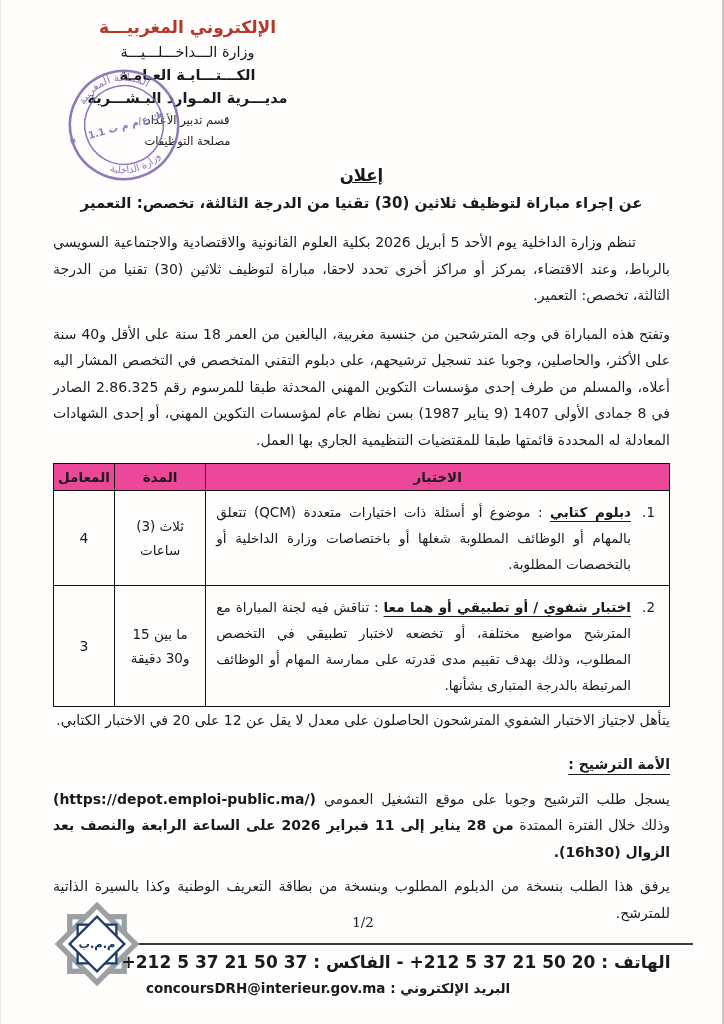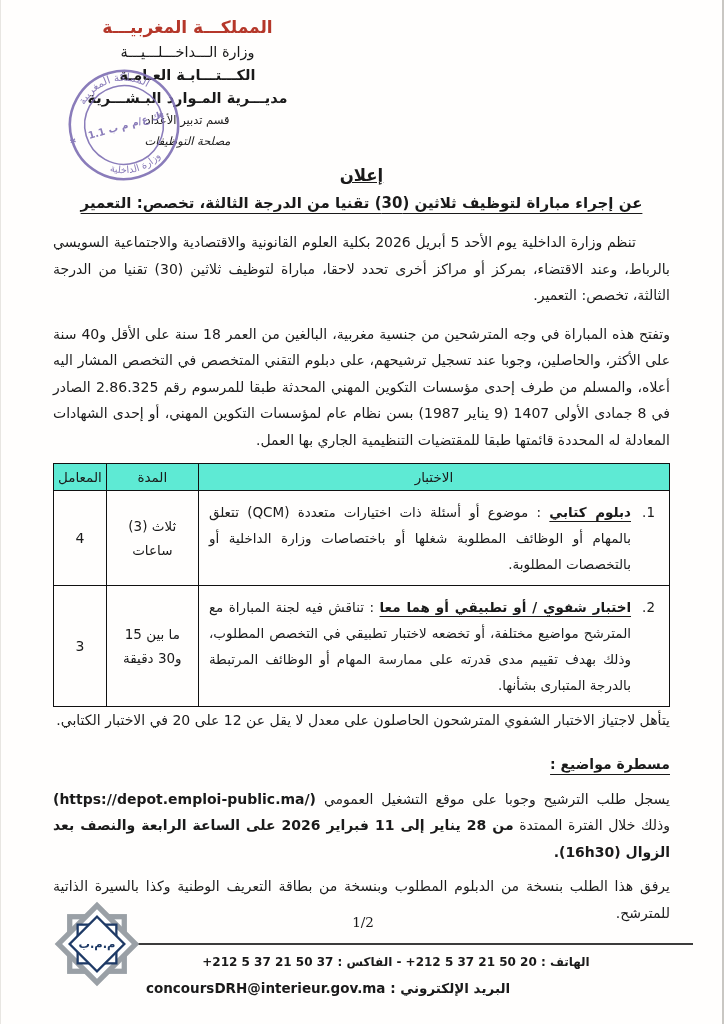--- a/index.html
+++ b/index.html
@@ -16,56 +16,56 @@
     color:#1a1a1a;
     overflow:hidden;
   }
   
   .header-block{width:285px;margin-left:-8px;margin-right:auto;direction:rtl;text-align:center;}
   .h-kingdom{color:#b5372a;font-weight:bold;font-size:17px;line-height:26px;}
   .h-ministry{font-size:14.5px;line-height:24px;}
   .h-secretariat{font-weight:bold;font-size:14.5px;line-height:23px;}
   .h-directorate{font-weight:bold;font-size:14.5px;line-height:23px;}
   .h-division{font-size:11.5px;line-height:21px;}
-  .h-service{font-size:11.5px;line-height:20px;font-style:italic;}
+  .h-service{font-size:11.5px;line-height:20px;}
   
   .stamp{position:absolute;top:66px;left:64px;width:118px;height:118px;opacity:.9;}
   .st-ring{fill:none;stroke:#7e6fb3;}
   .st-text{fill:#7e6fb3;font-family:"DejaVu Sans",sans-serif;}
   
   .title-block{text-align:center;margin-top:12px;}
   .ann-label{font-weight:bold;font-size:16.5px;line-height:26px;text-decoration:underline;}
-  .ann-title{font-weight:bold;font-size:15px;line-height:28px;text-decoration:underline;text-underline-offset:5px;}
+  .ann-title{font-weight:bold;font-size:15px;line-height:28px;text-underline-offset:5px;}
   
   .para{font-size:14px;line-height:26.5px;text-align:justify;margin:12px 0 0 0;}
   .para.first-indent{text-indent:34px;}
   .para.tight{margin-top:10px;}
   .ltr{direction:ltr;unicode-bidi:isolate;}
   .bold{font-weight:bold;}
   
   table.exams{width:100%;border-collapse:collapse;margin-top:10px;border:1.6px solid #111;}
   table.exams th,table.exams td{border:1px solid #111;}
-  table.exams th{background:#5eead4;font-size:13.5px;font-weight:normal;padding:5px 4px;}
+  table.exams th{background:#ec4899;font-size:13.5px;font-weight:bold;padding:5px 4px;}
   td.exam-cell{width:77%;padding:8px 12px 8px 10px;font-size:13.5px;line-height:26px;text-align:justify;vertical-align:middle;}
   td.dur-cell{width:15%;text-align:center;font-size:13.5px;line-height:24px;padding:4px 10px;vertical-align:middle;}
   td.coef-cell{width:8%;text-align:center;font-size:14px;vertical-align:middle;}
   .exam-item{position:relative;padding-right:26px;}
   .exam-num{position:absolute;right:2px;top:0;}
   .exam-title{font-weight:bold;text-decoration:underline;text-underline-offset:4px;}
   
   .qualify{margin-top:0;}
   .proc-heading{font-weight:bold;font-size:14px;margin:22px 0 0 0;text-decoration:underline;text-underline-offset:5px;}
   .reg-para{margin-top:14px;}
   .attach-para{margin-top:8px;}
   
   .footer{position:absolute;left:0;bottom:0;width:724px;height:110px;}
   .page-number{position:absolute;top:0;left:0;width:724px;text-align:center;font-size:13.5px;font-family:"DejaVu Serif","DejaVu Sans",serif;}
   .footer-rule{position:absolute;top:29px;left:104px;width:588px;border-top:2px solid #3c3c3c;}
   .footer-logo{position:absolute;top:-14px;left:52px;width:88px;height:88px;}
-  .contact-line{position:absolute;top:36px;right:54px;left:120px;text-align:center;font-size:12px;font-weight:bold;line-height:24px;}
+  .contact-line{position:absolute;top:36px;right:54px;left:120px;text-align:center;font-size:17px;font-weight:bold;line-height:24px;}
   .email-line{position:absolute;top:62px;right:130px;left:60px;text-align:center;font-size:13.5px;font-weight:bold;line-height:24px;}
   .logo-text{fill:#1e3a66;font-weight:bold;font-family:"DejaVu Sans",sans-serif;}
 </style>
 </head>
 <body>
 
 <div class="page">
 
   <div class="stamp">
     <svg viewBox="0 0 120 120" width="118" height="118">
@@ -83,21 +83,21 @@
           <textPath href="#arcBot" startOffset="50%" text-anchor="middle">وزارة الداخلية</textPath>
         </text>
         <text class="st-text" x="60" y="64" text-anchor="middle" font-size="10" font-weight="bold">ك ع/م م ب 1.1</text>
         <text class="st-text" x="9" y="64" font-size="8">✱</text>
         <text class="st-text" x="102" y="64" font-size="8">✱</text>
       </g>
     </svg>
   </div>
 
   <div class="header-block">
-    <div class="h-kingdom">المملكـــة المغربيـــة</div>
+    <div class="h-kingdom">الإلكتروني المغربيـــة</div>
     <div class="h-ministry">وزارة الـــداخـــلـــيـــة</div>
     <div class="h-secretariat">الكـــتـــابـة العـامـة</div>
     <div class="h-directorate">مديـــرية المـوارد البـشـــرية</div>
     <div class="h-division">قسم تدبير الأعداد</div>
     <div class="h-service">مصلحة التوظيفات</div>
   </div>
 
   <div class="title-block">
     <div class="ann-label">إعلان</div>
     <div class="ann-title">عن إجراء مباراة لتوظيف ثلاثين (30) تقنيا من الدرجة الثالثة، تخصص: التعمير</div>
@@ -131,21 +131,21 @@
           </div>
         </td>
         <td class="dur-cell">ما بين 15 و30 دقيقة</td>
         <td class="coef-cell">3</td>
       </tr>
     </tbody>
   </table>
 
   <p class="para qualify">يتأهل لاجتياز الاختبار الشفوي المترشحون الحاصلون على معدل لا يقل عن 12 على 20 في الاختبار الكتابي.</p>
 
-  <p class="proc-heading">مسطرة مواضيع :</p>
+  <p class="proc-heading">الأمة الترشيح :</p>
 
   <p class="para reg-para"><span>يسجل طلب الترشيح وجوبا على موقع التشغيل العمومي </span><span class="ltr bold">(https://depot.emploi-public.ma/)</span><span> وذلك خلال الفترة الممتدة </span><span class="bold">من 28 يناير إلى 11 فبراير 2026 على الساعة الرابعة والنصف بعد الزوال (16h30).</span></p>
 
   <p class="para attach-para">يرفق هذا الطلب بنسخة من الدبلوم المطلوب وبنسخة من بطاقة التعريف الوطنية وكذا بالسيرة الذاتية للمترشح.</p>
 
   <div class="footer">
     <div class="page-number">1/2</div>
     <div class="footer-rule"></div>
     <div class="footer-logo">
       <svg viewBox="0 0 100 100" width="88" height="88">

